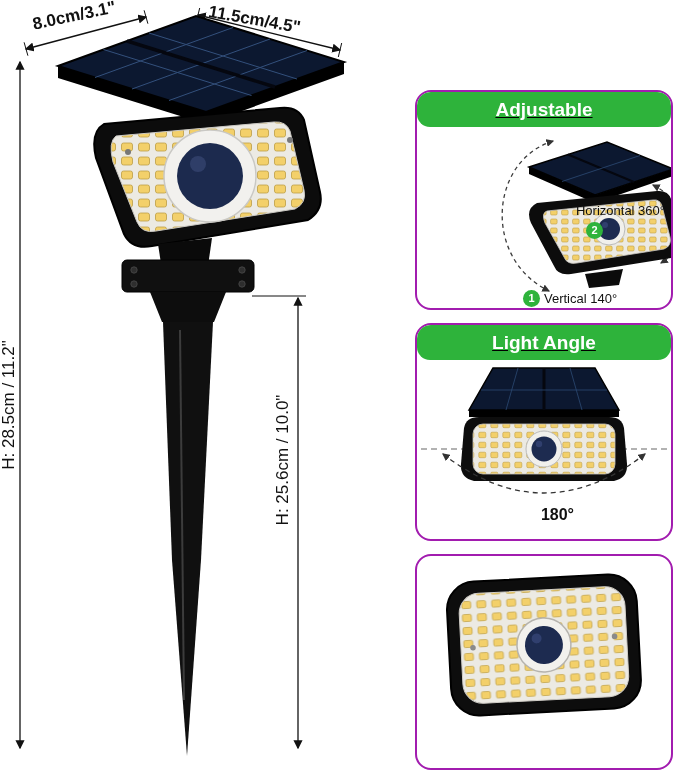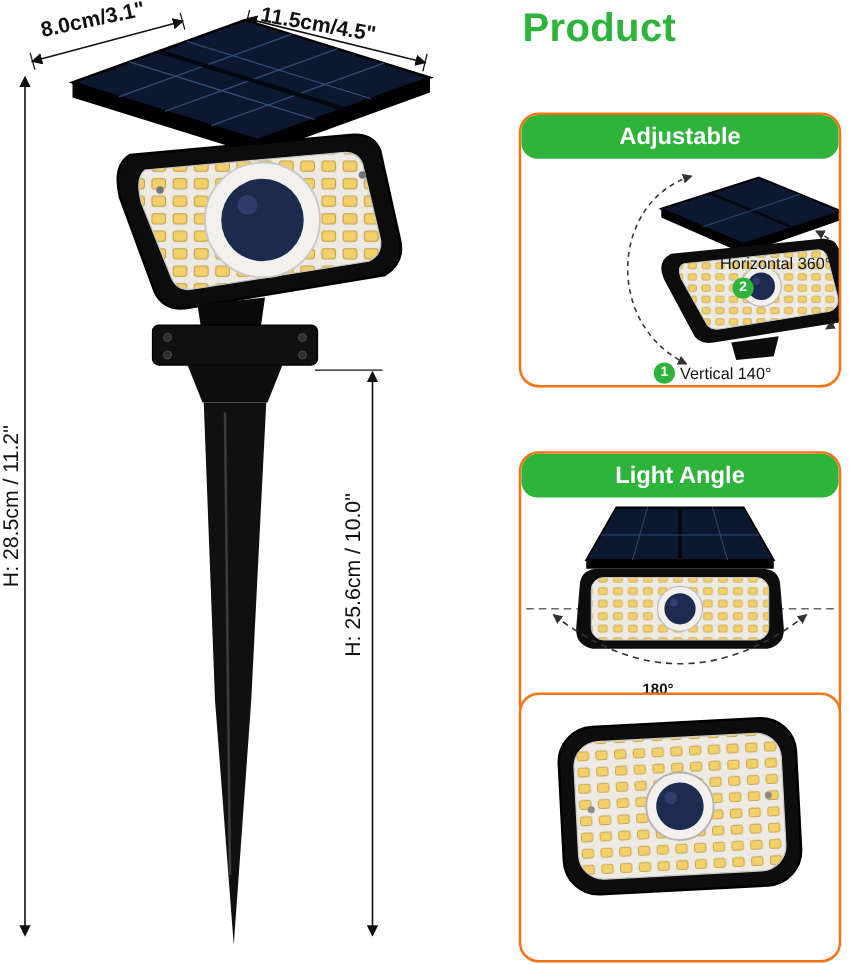--- a/index.html
+++ b/index.html
@@ -4,26 +4,26 @@
 <style>
   :root{ --green:#2eb33b; --navy:#0c1830; --ink:#111; }
   *{margin:0;padding:0;box-sizing:border-box;}
   body{font-family:"Liberation Sans",sans-serif;background:#fff;}
   #stage{position:relative;width:679px;height:772px;background:#fff;overflow:hidden;}
   .abs{position:absolute;}
   .dim-label{position:absolute;font-size:17px;font-weight:bold;color:var(--ink);white-space:nowrap;}
   .vdim{position:absolute;font-size:17px;font-weight:normal;color:var(--ink);text-align:center;transform:rotate(-90deg);white-space:nowrap;}
   .title-block{position:absolute;left:418px;top:4px;width:258px;}
   .title-line{font-size:32px;font-weight:bold;color:var(--green);line-height:36px;letter-spacing:.3px;}
-  .card{position:absolute;left:415px;width:258px;border:2px solid #f97316;border-radius:16px;background:#fff;overflow:hidden;}
+  .card{position:absolute;left:415px;width:258px;border:2px solid #a21caf;border-radius:16px;background:#fff;overflow:hidden;text-decoration:underline;}
   .card-header{height:35px;background:var(--green);border-radius:13px;color:#fff;font-size:19px;font-weight:bold;text-align:center;line-height:35px;}
   .card-body{position:relative;width:254px;}
   .badge{position:absolute;width:17px;height:17px;border-radius:50%;background:var(--green);color:#fff;font-size:11px;font-weight:bold;text-align:center;line-height:17px;}
   .small-label{position:absolute;font-size:13px;color:var(--ink);white-space:nowrap;}
-  .angle-label{position:absolute;font-size:12px;font-weight:bold;color:var(--ink);text-align:left;}
+  .angle-label{position:absolute;font-size:16px;font-weight:bold;color:var(--ink);text-align:right;}
   svg{display:block;}
 </style>
 </head>
 <body>
 
 <div id="stage">
 
   <svg class="abs" style="left:0;top:0" width="410" height="772" viewBox="0 0 410 772" aria-hidden="true">
     <defs>
       <marker id="arwMain" viewBox="0 0 10 10" refX="8.5" refY="5" markerWidth="7" markerHeight="7" orient="auto-start-reverse">
@@ -93,21 +93,20 @@
       <line x1="180" y1="330" x2="184" y2="700" stroke="#3c3c3c" stroke-width="2"></line>
     </g>
   </svg>
 
   <div class="dim-label" style="left:32px;top:6px;transform:rotate(-12deg)">8.0cm/3.1"</div>
   <div class="dim-label" style="left:208px;top:10px;transform:rotate(10deg)">11.5cm/4.5"</div>
   <div class="vdim" style="left:-101px;top:395px;width:220px;height:20px;">H: 28.5cm / 11.2"</div>
   <div class="vdim" style="left:183px;top:450px;width:200px;height:20px;">H: 25.6cm / 10.0"</div>
 
   <div class="title-block">
-    <div class="title-line">Product</div>
   </div>
 
   <div class="card" style="top:90px;height:220px;">
     <div class="card-header">Adjustable</div>
     <div class="card-body" style="height:181px;padding-left:44px;">
       <svg width="254" height="181" viewBox="0 0 254 181" preserveAspectRatio="none" aria-hidden="true">
         <defs>
           <marker id="arwC1" viewBox="0 0 10 10" refX="8.5" refY="5" markerWidth="6" markerHeight="6" orient="auto-start-reverse">
             <path d="M0,0 L10,5 L0,10 Z" fill="#333"></path>
           </marker>
@@ -131,21 +130,21 @@
           <polygon points="124,147 162,142 158,158 128,161" fill="#0b0b0b"></polygon>
         </g>
       </svg>
       <div class="small-label" style="right:6px;top:76px;">Horizontal 360°</div>
       <div class="badge" style="left:169px;top:95px;">2</div>
       <div class="badge" style="left:106px;top:163px;">1</div>
       <div class="small-label" style="left:127px;top:164px;">Vertical 140°</div>
     </div>
   </div>
 
-  <div class="card" style="top:323px;height:218px;margin-top:38px;">
+  <div class="card" style="top:323px;height:218px;">
     <div class="card-header">Light Angle</div>
     <div class="card-body" style="height:179px;">
       <svg width="254" height="179" viewBox="0 0 254 179" preserveAspectRatio="none" aria-hidden="true">
         <defs>
           <marker id="arwC2" viewBox="0 0 10 10" refX="8.5" refY="5" markerWidth="6" markerHeight="6" orient="auto-start-reverse">
             <path d="M0,0 L10,5 L0,10 Z" fill="#333"></path>
           </marker>
           <pattern id="patC2" width="12" height="10" patternUnits="userSpaceOnUse">
             <rect width="12" height="10" fill="#eceae3"></rect>
             <rect x="1.8" y="2.2" width="7" height="5.5" rx="1.2" fill="#f3d06a" stroke="#bd9d42" stroke-width="0.6"></rect>

